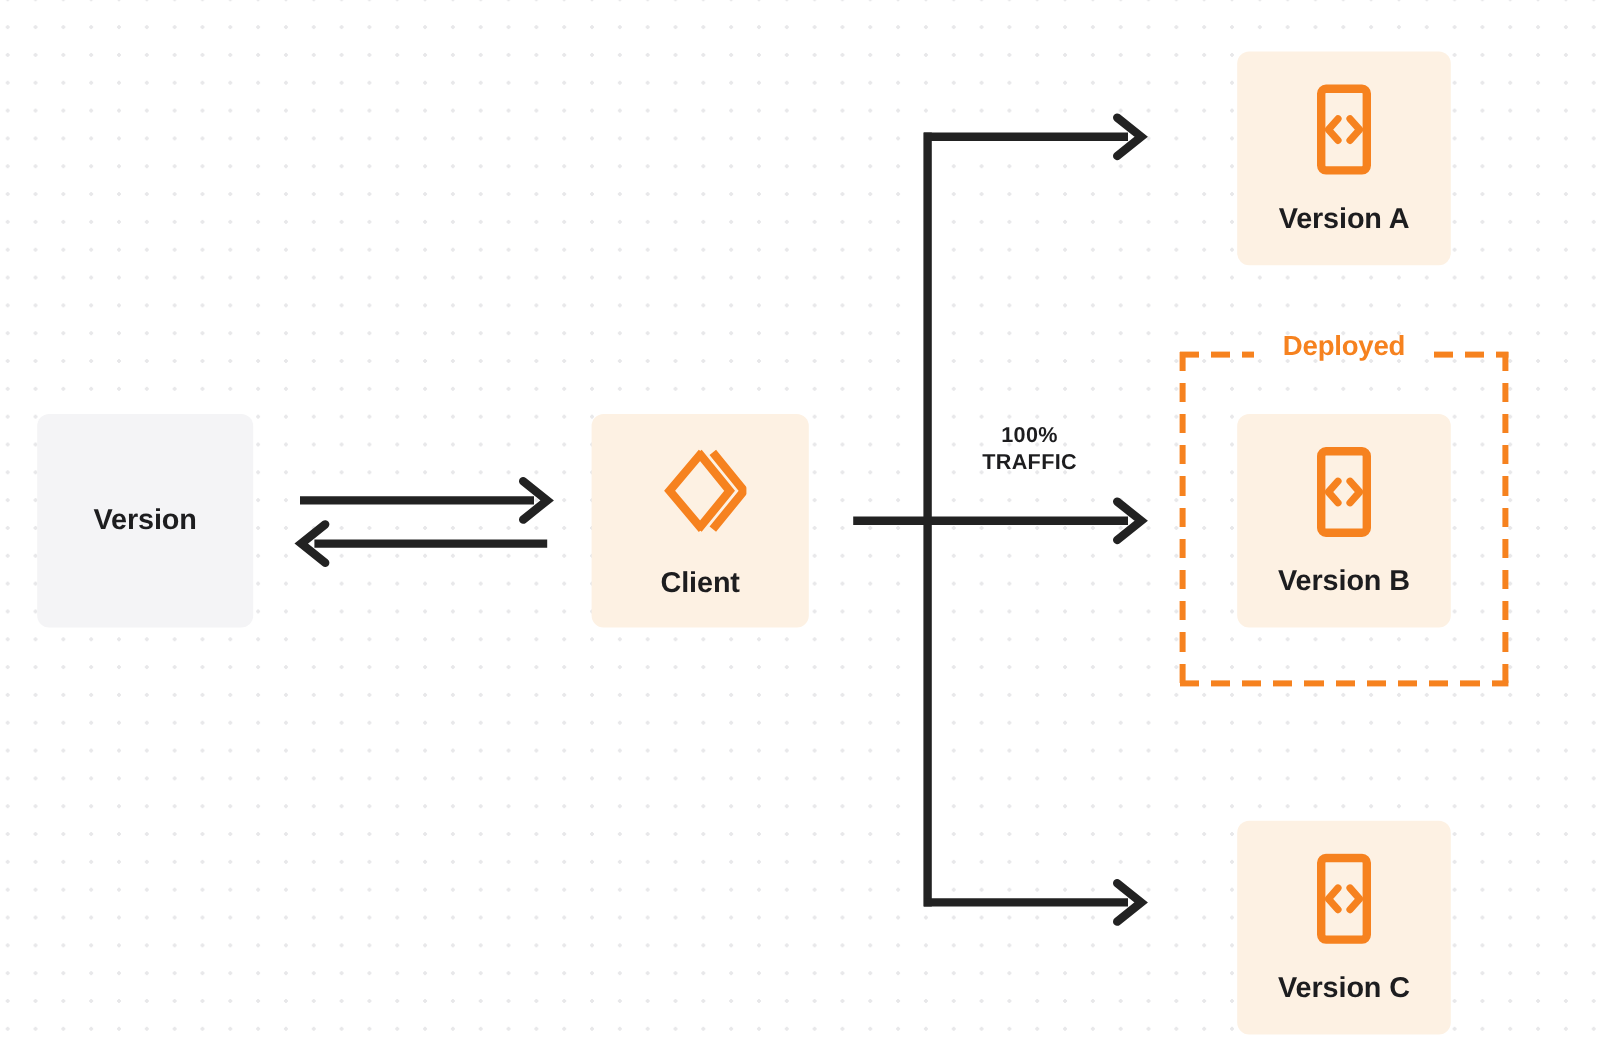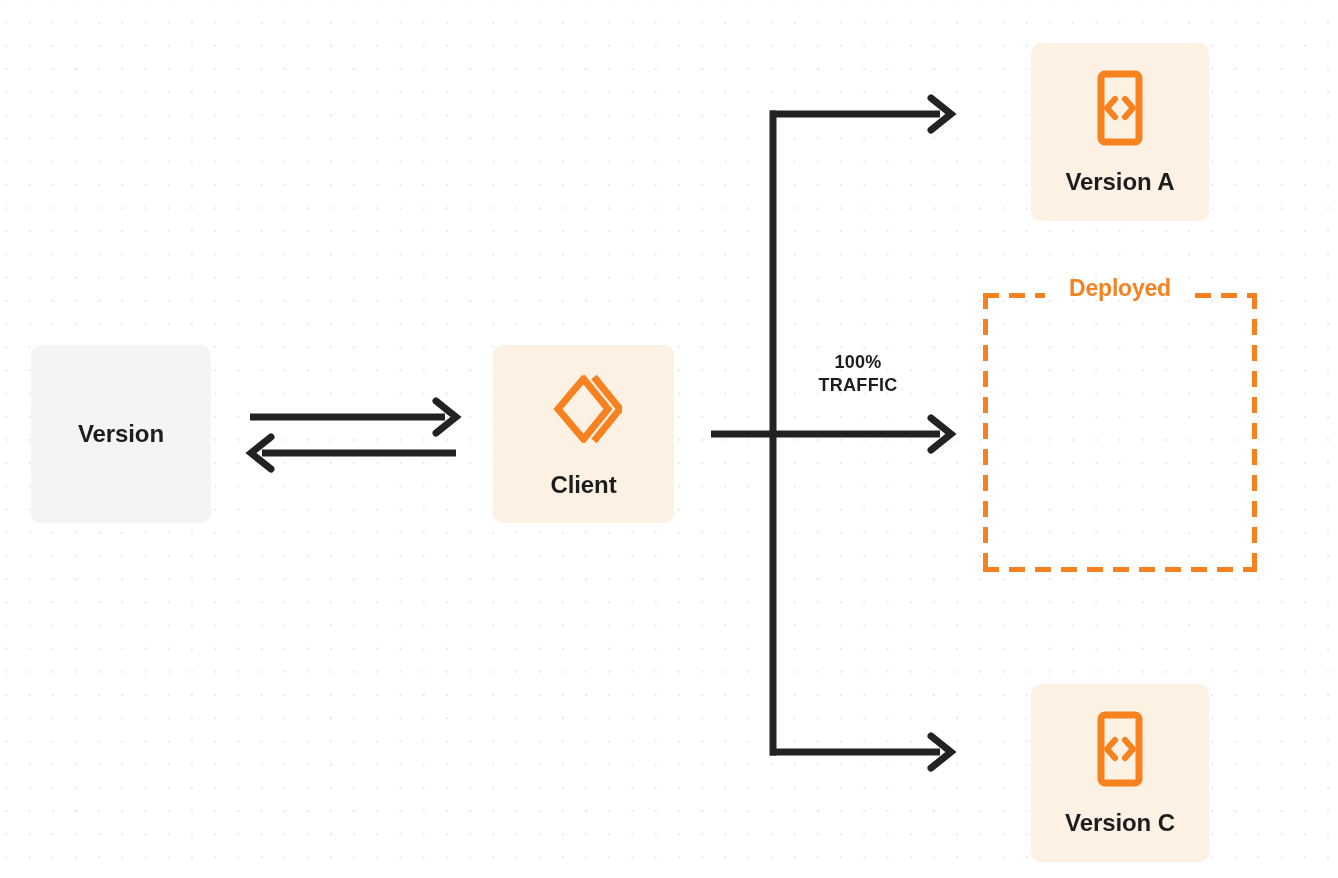--- a/index.html
+++ b/index.html
@@ -226,20 +226,30 @@
     <span class="icon-wrap">
       <svg width="60" height="76" viewBox="0 0 60 76" xmlns="http://www.w3.org/2000/svg">
         <rect x="11" y="4" width="38" height="68" rx="4" ry="4" fill="none" stroke="#f6821f" stroke-width="7"></rect>
         <polyline points="25,29 17,38 25,47" fill="none" stroke="#f6821f" stroke-width="6" stroke-linecap="round" stroke-linejoin="round"></polyline>
         <polyline points="35,29 43,38 35,47" fill="none" stroke="#f6821f" stroke-width="6" stroke-linecap="round" stroke-linejoin="round"></polyline>
       </svg>
     </span>
     <span class="node-label">Version A</span>
   </div>
 
+  <div class="node node-version" id="node-version-b">
+    <span class="icon-wrap">
+      <svg width="60" height="76" viewBox="0 0 60 76" xmlns="http://www.w3.org/2000/svg">
+        <rect x="11" y="4" width="38" height="68" rx="4" ry="4" fill="none" stroke="#f6821f" stroke-width="7"></rect>
+        <polyline points="25,29 17,38 25,47" fill="none" stroke="#f6821f" stroke-width="6" stroke-linecap="round" stroke-linejoin="round"></polyline>
+        <polyline points="35,29 43,38 35,47" fill="none" stroke="#f6821f" stroke-width="6" stroke-linecap="round" stroke-linejoin="round"></polyline>
+      </svg>
+    </span>
+    <span class="node-label">Version B</span>
+  </div>
 
   <div class="node node-version" id="node-version-c">
     <span class="icon-wrap">
       <svg width="60" height="76" viewBox="0 0 60 76" xmlns="http://www.w3.org/2000/svg">
         <rect x="11" y="4" width="38" height="68" rx="4" ry="4" fill="none" stroke="#f6821f" stroke-width="7"></rect>
         <polyline points="25,29 17,38 25,47" fill="none" stroke="#f6821f" stroke-width="6" stroke-linecap="round" stroke-linejoin="round"></polyline>
         <polyline points="35,29 43,38 35,47" fill="none" stroke="#f6821f" stroke-width="6" stroke-linecap="round" stroke-linejoin="round"></polyline>
       </svg>
     </span>
     <span class="node-label">Version C</span>

